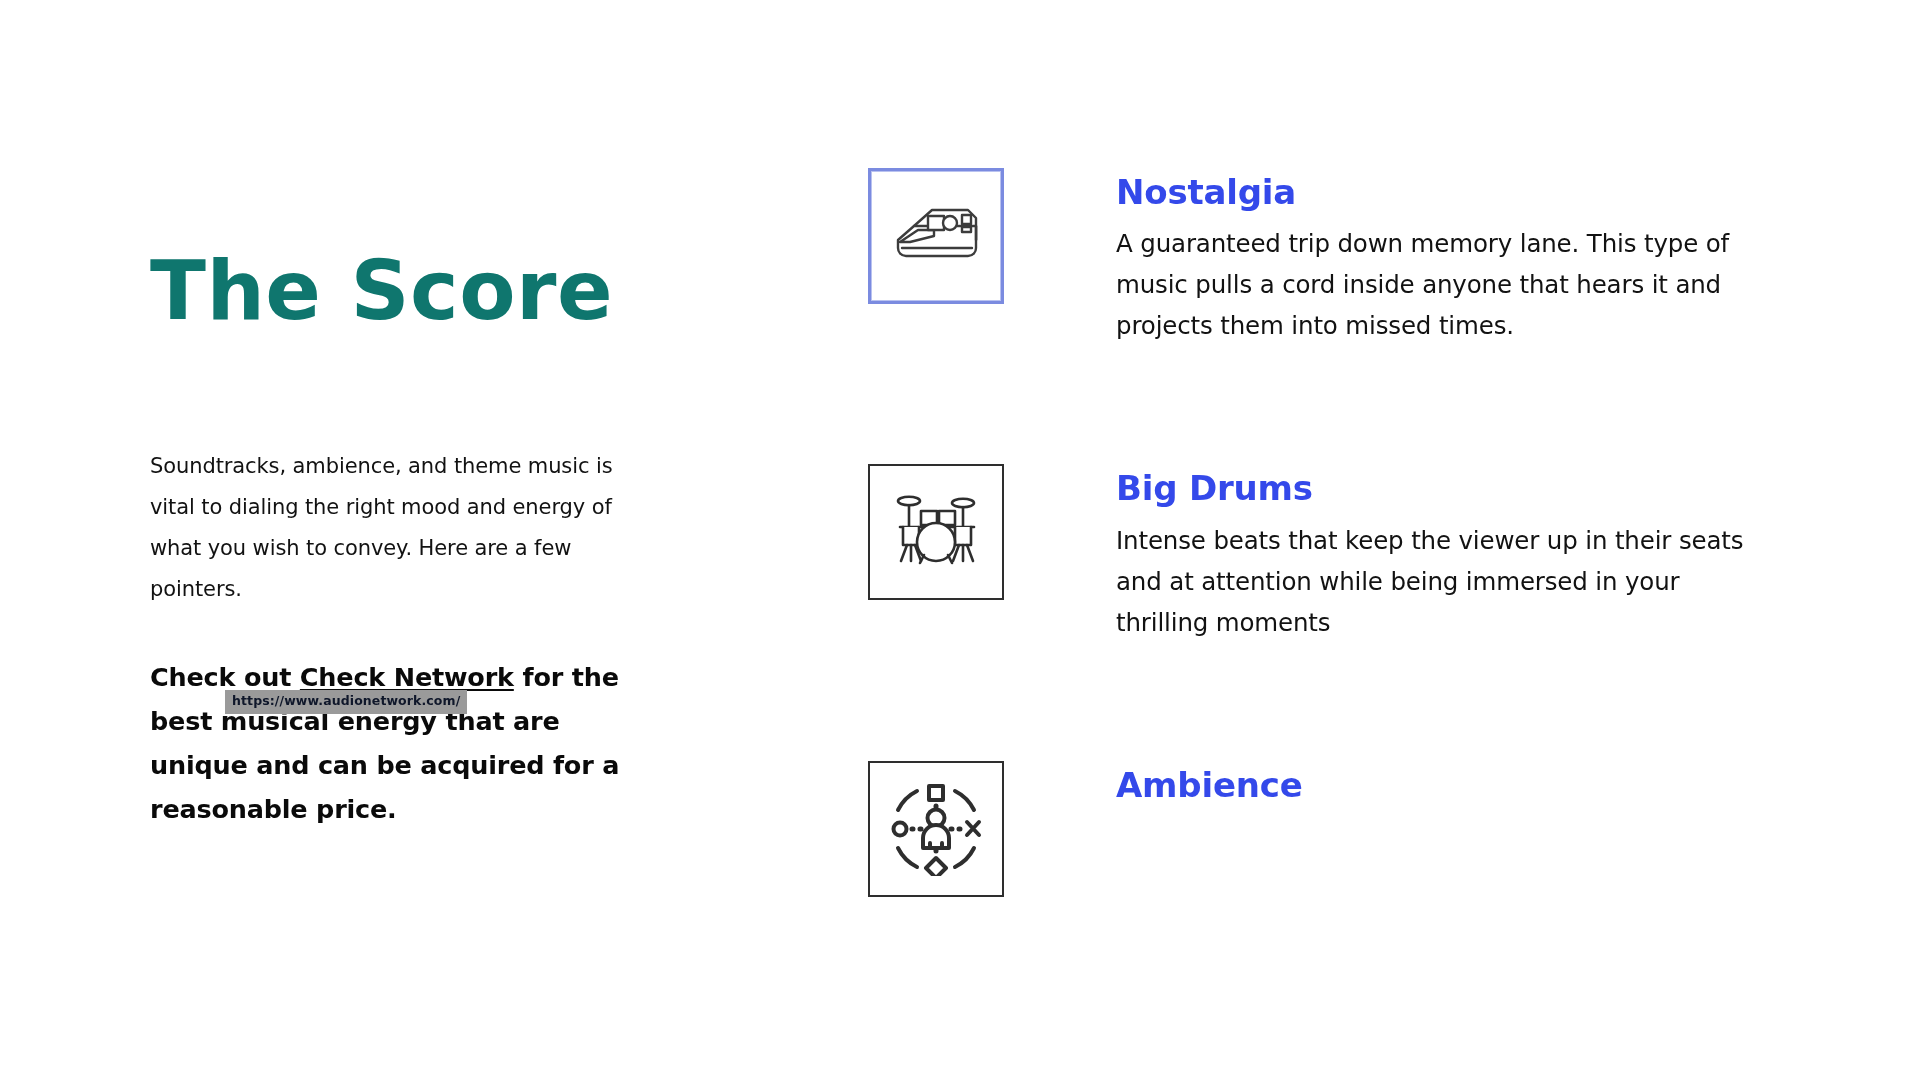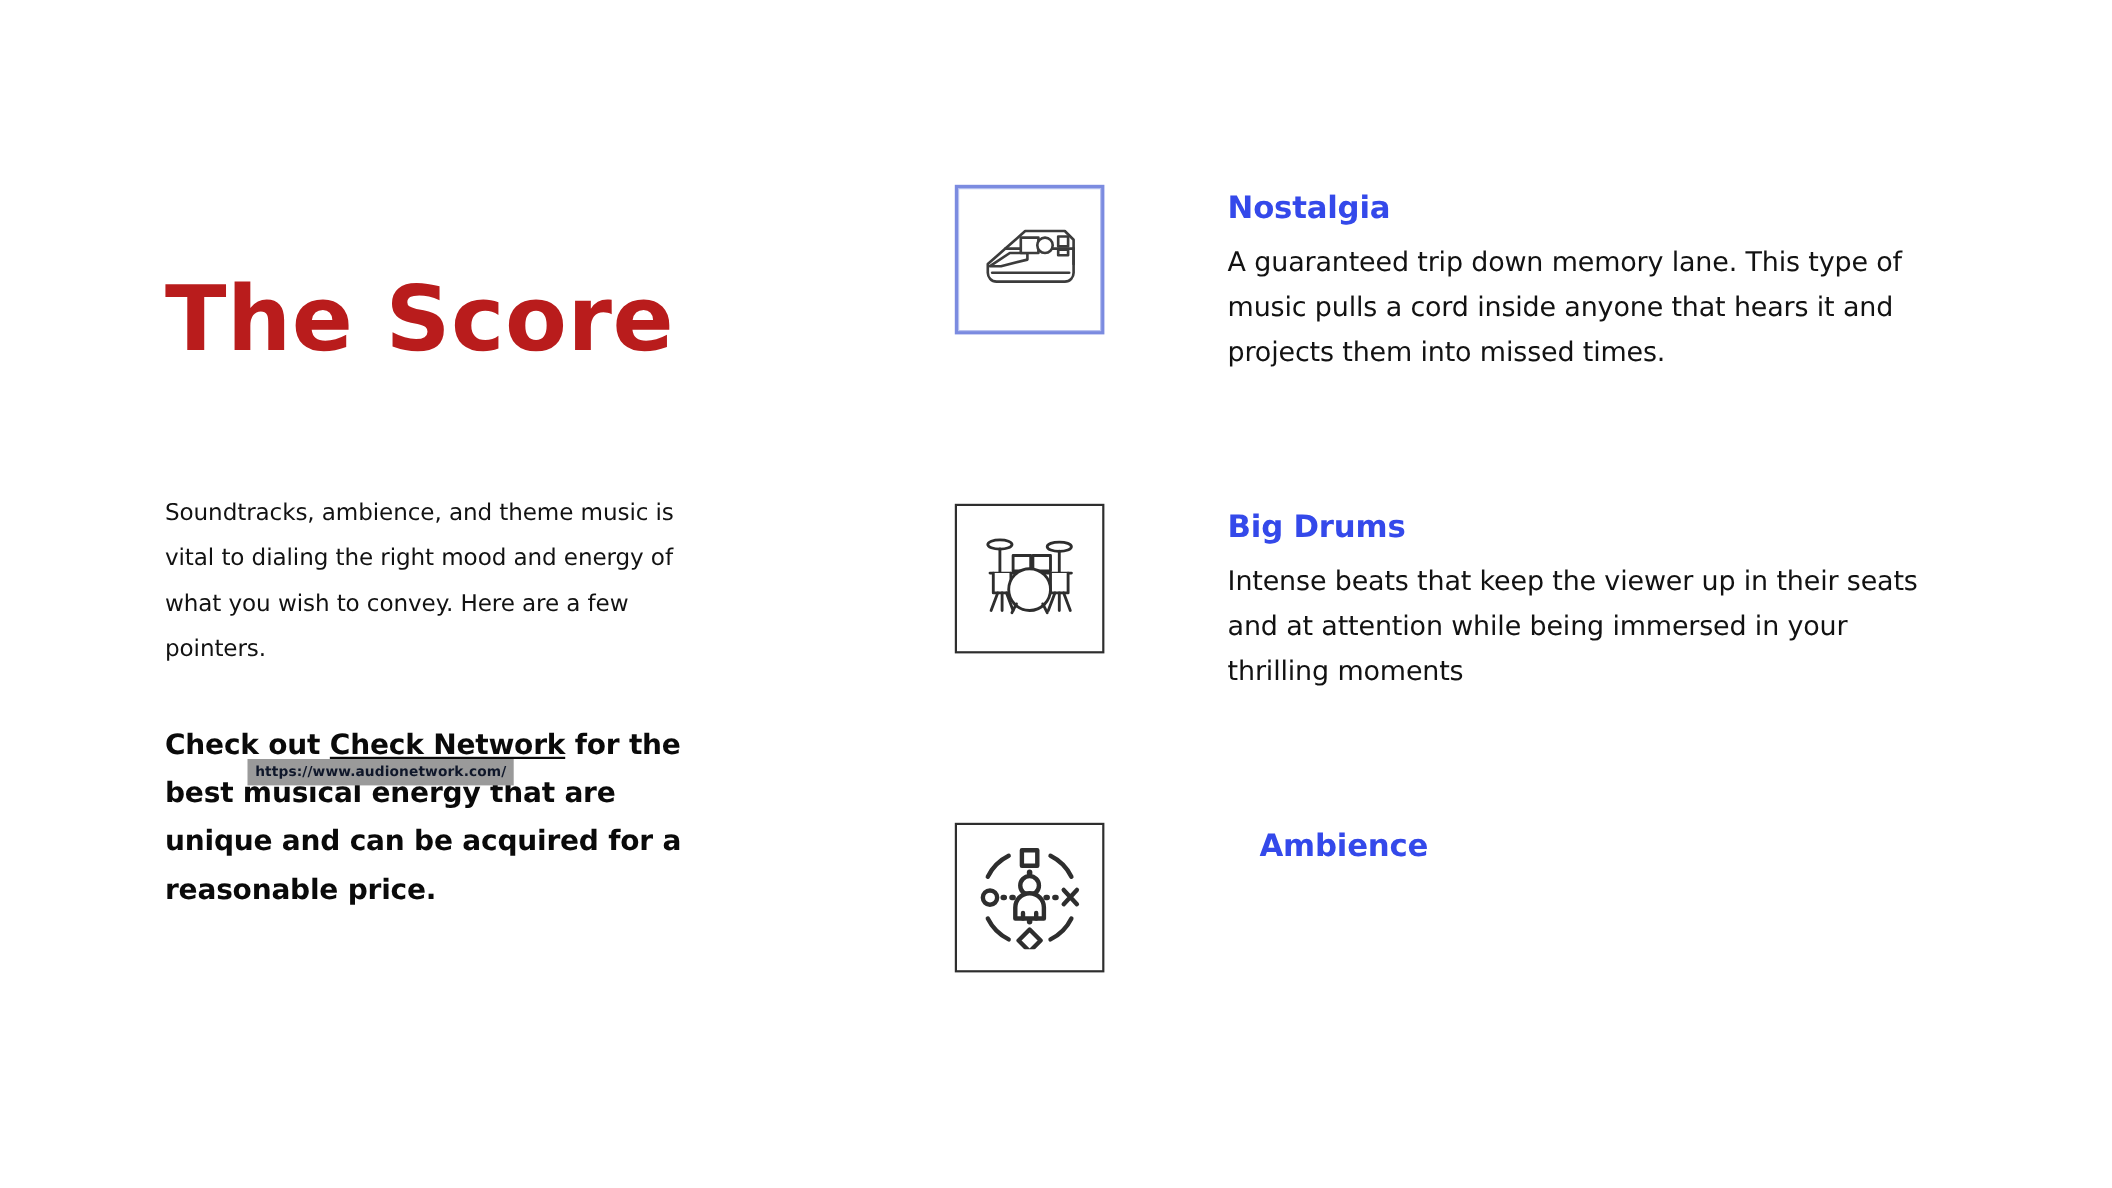--- a/index.html
+++ b/index.html
@@ -29,21 +29,21 @@
     left: 150px;
     top: 120px;
     width: 520px;
   }
 
   .page-title {
     font-family: "DejaVu Sans", sans-serif;
     font-size: 82px;
     font-weight: 700;
     letter-spacing: 0.5px;
-    color: #b91c1c;
+    color: #0f766e;
     line-height: 1.05;
     margin: 0;
     padding-top: 128px;
   }
 
   .intro-paragraph {
     margin: 0;
     padding-top: 112px;
     font-family: "DejaVu Sans", sans-serif;
     font-size: 21px;
@@ -98,21 +98,21 @@
     left: 868px;
     top: 168px;
     width: 960px;
   }
 
   .feature-row {
     display: flex;
     align-items: flex-start;
     margin-bottom: 118px;
   }
-  .feature-row:last-child { margin-bottom: 0; gap: 29px; }
+  .feature-row:last-child { margin-bottom: 0; }
 
   .icon-box {
     flex: 0 0 auto;
     width: 136px;
     height: 136px;
     box-sizing: border-box;
     border: 2px solid #2e2e2e;
     background: #ffffff;
     display: flex;
     align-items: center;
@@ -127,21 +127,21 @@
 
   .feature-text {
     margin-left: 112px;
     width: 660px;
     padding-top: 6px;
   }
 
   .feature-title {
     margin: 0 0 12px 0;
     font-family: "DejaVu Sans", sans-serif;
-    font-size: 28px;
+    font-size: 34px;
     font-weight: 700;
     color: #3449ea;
     letter-spacing: -0.2px;
     line-height: 1.1;
   }
 
   .feature-desc {
     margin: 0;
     font-family: "DejaVu Sans", sans-serif;
     font-size: 24.5px;

